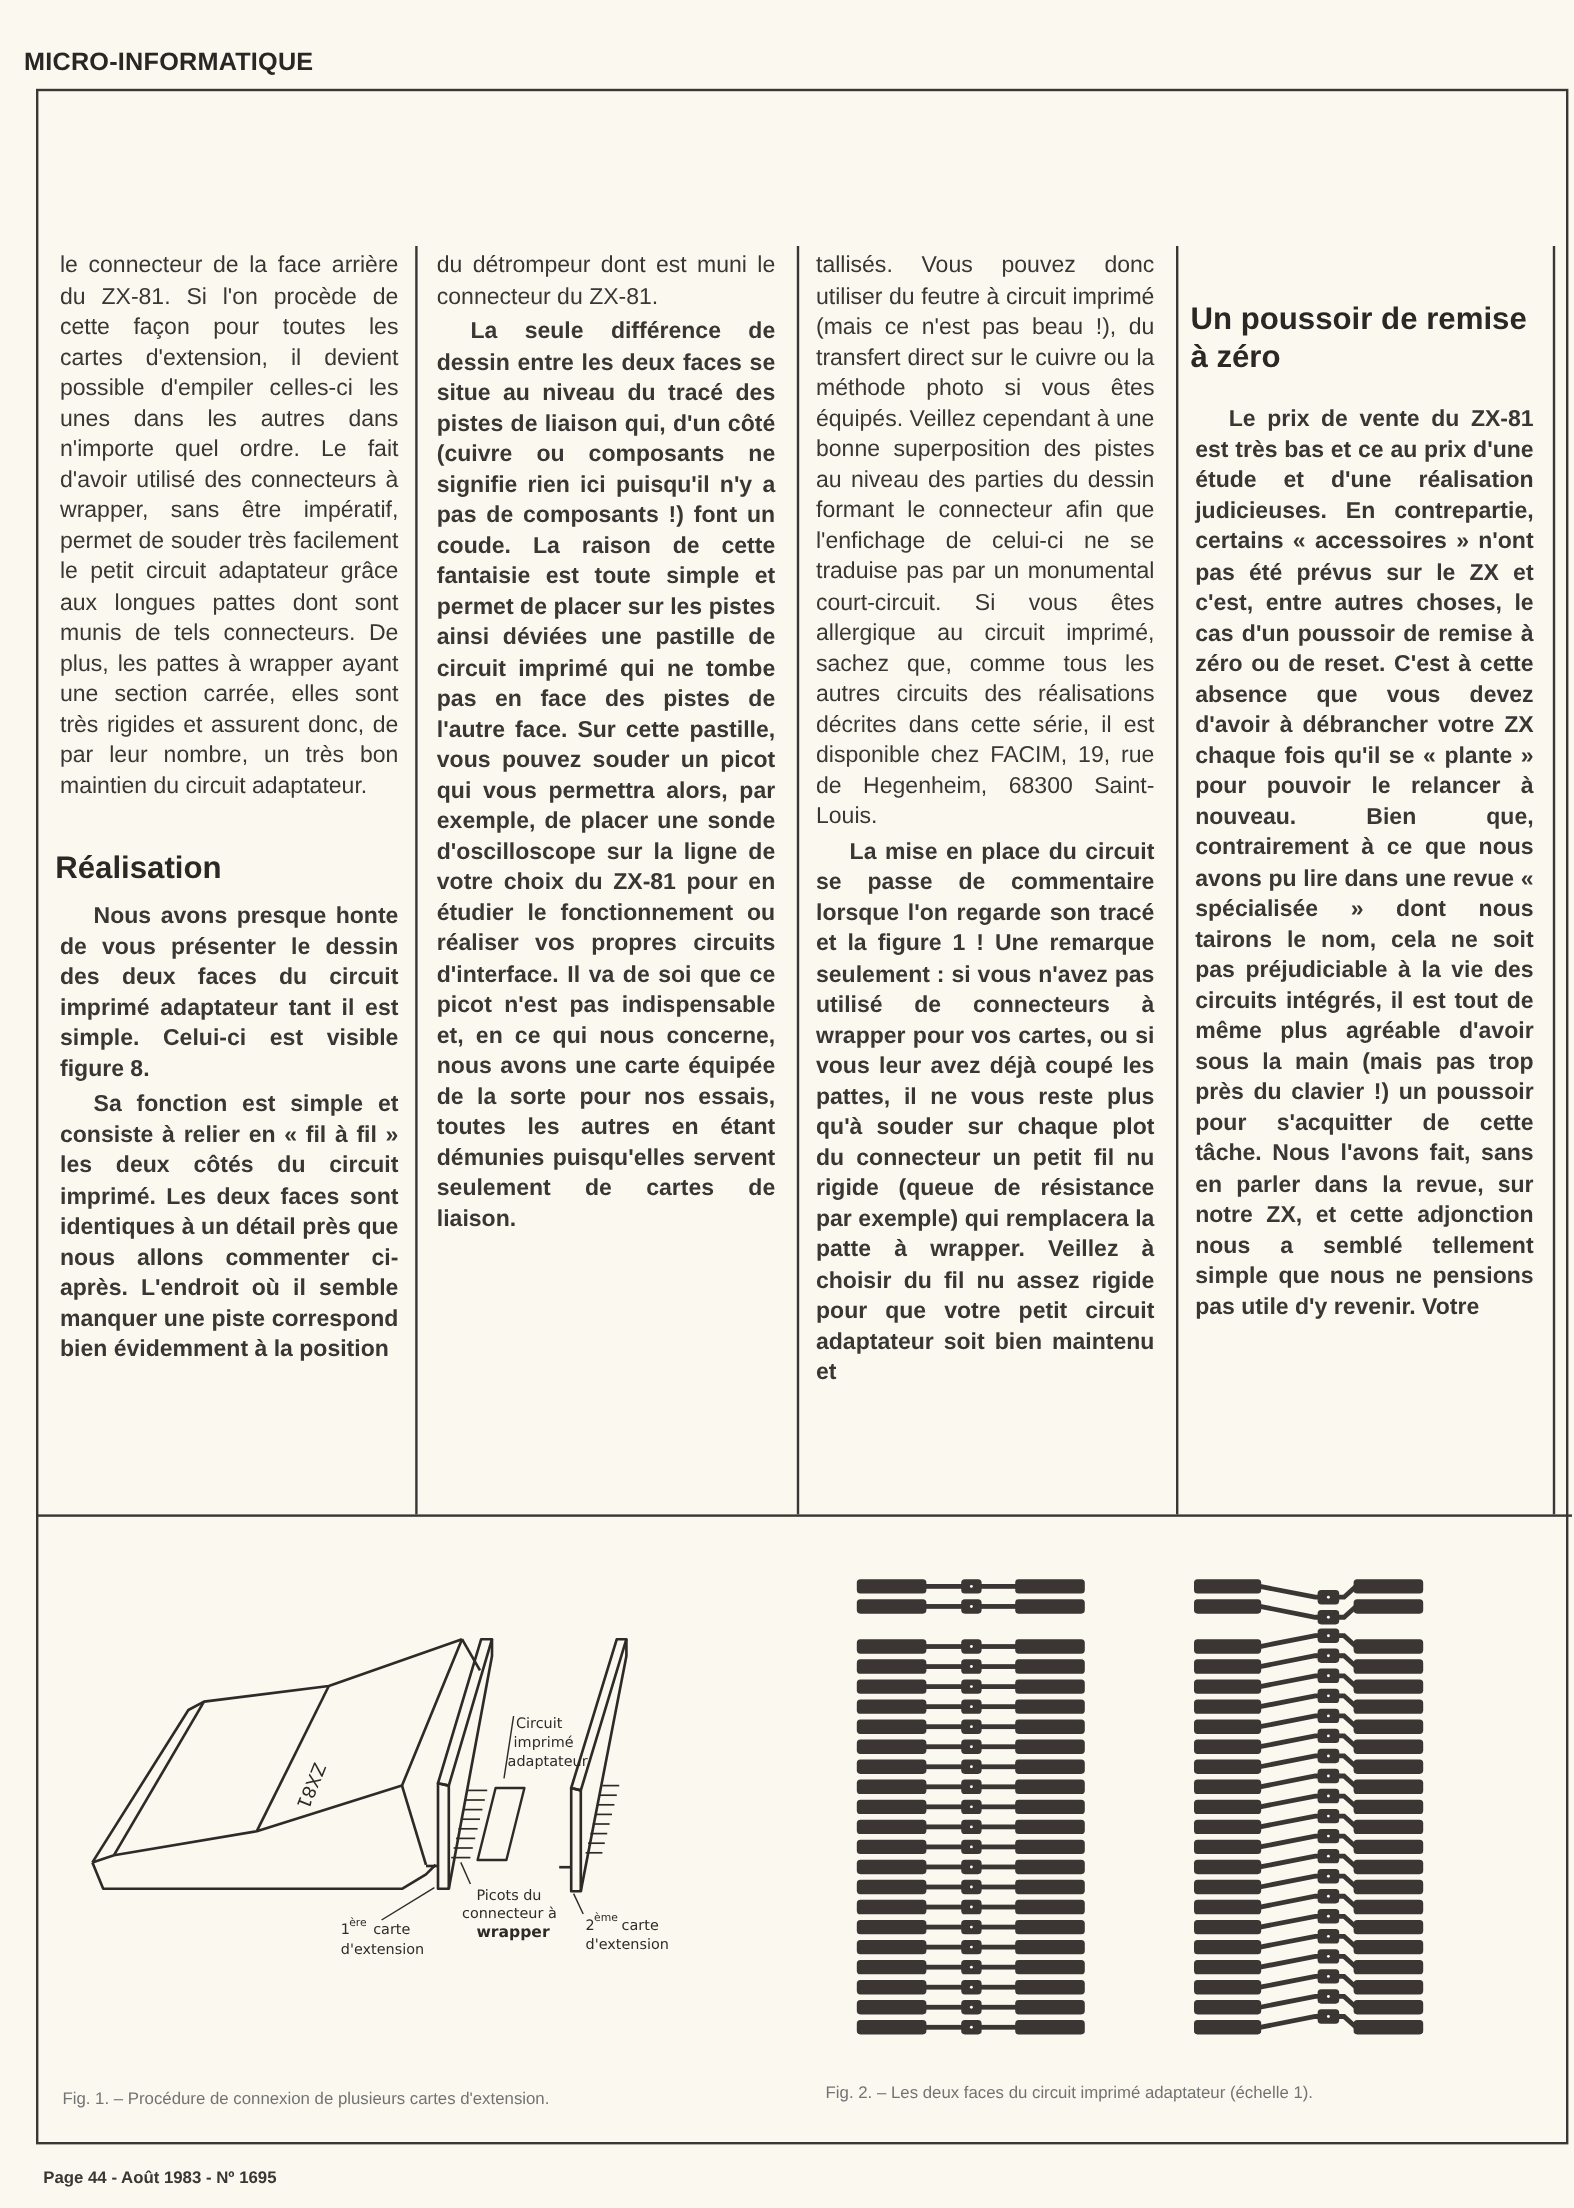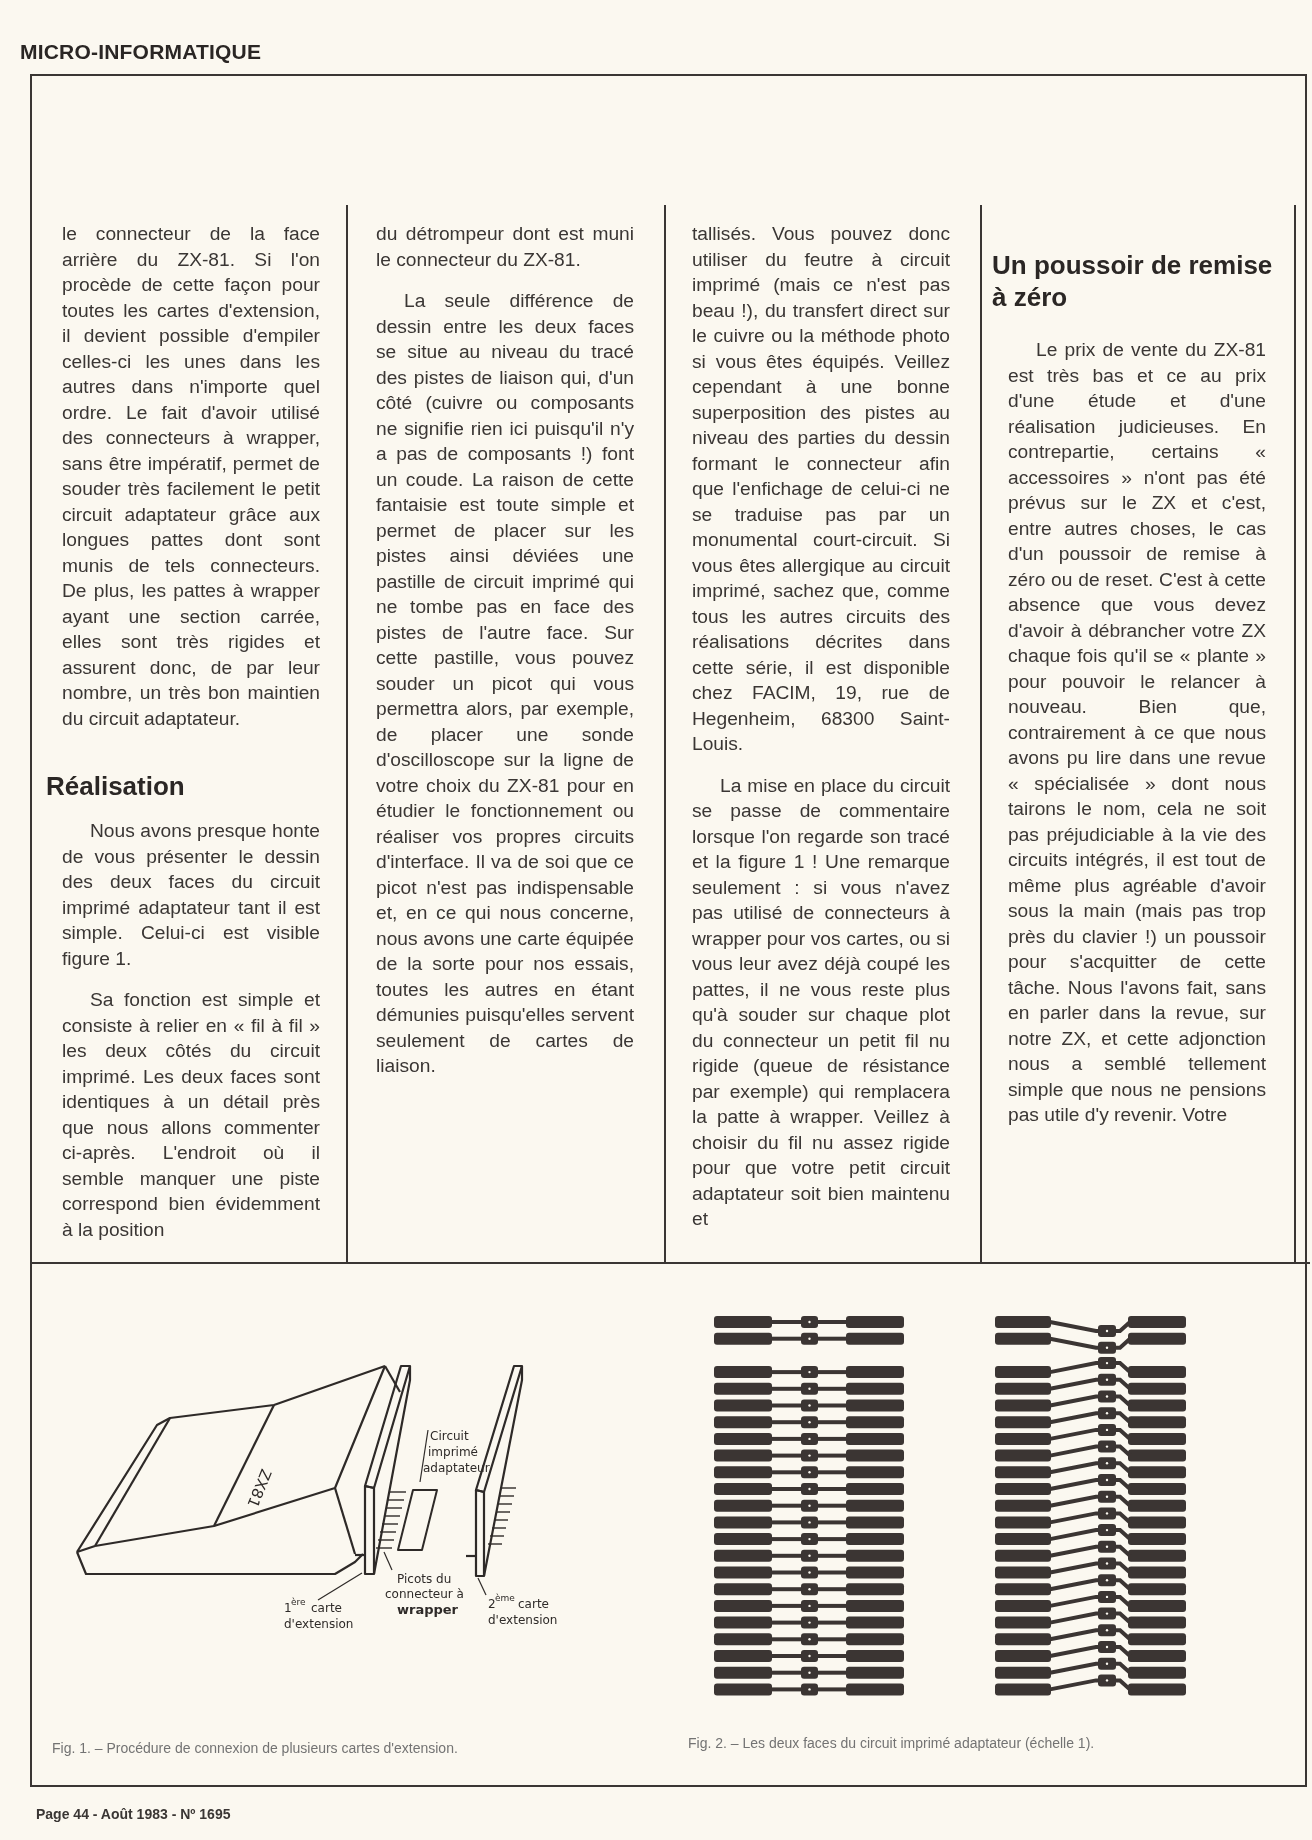--- a/index.html
+++ b/index.html
@@ -19,22 +19,22 @@
     border: 2px solid #3a3634; box-sizing: border-box;
   }
   .frame-bottom-rule {
     position: absolute; left: 30px; top: 1262px; width: 1280px; height: 2px; background: #3a3634;
   }
   .col {
     position: absolute; top: 205px; width: 290px;
     font-size: 19.2px; line-height: 25.5px; text-align: justify;
     color: #3a3634;
   }
-  .col p { margin: 16px; }
-  .col p.indent { text-indent: 28px; }
+  .col p { margin: 4px; }
+  .col p.indent { text-indent: 28px; font-weight: bold; }
   .col-rule { position: absolute; top: 205px; width: 1.5px; height: 1057px; background: #3a3634; }
   .col h2 {
     margin: 0; font-family: "Liberation Sans", sans-serif; font-weight: 900;
     font-size: 26px; line-height: 32px; color: #2b2725; text-align: left;
   }
   #c1 { left: 46px; }
   #c2 { left: 360px; }
   #c3 { left: 676px; }
   #c4 { left: 992px; }
   .fig {
@@ -58,21 +58,21 @@
 <div class="frame-bottom-rule"></div>
 
 <div class="col-rule" style="left:346px"></div>
 <div class="col-rule" style="left:664px"></div>
 <div class="col-rule" style="left:980px"></div>
 <div class="col-rule" style="left:1294px;top:205px;height:1057px"></div>
 
 <div class="col" id="c1">
     <p>le connecteur de la face arrière du ZX-81. Si l'on procède de cette façon pour toutes les cartes d'extension, il devient possible d'empiler celles-ci les unes dans les autres dans n'importe quel ordre. Le fait d'avoir utilisé des connecteurs à wrapper, sans être impératif, permet de souder très facilement le petit circuit adaptateur grâce aux longues pattes dont sont munis de tels connecteurs. De plus, les pattes à wrapper ayant une section carrée, elles sont très rigides et assurent donc, de par leur nombre, un très bon maintien du circuit adaptateur.</p>
     <h2 style="margin: 39px 0px 12px;">Réalisation</h2>
-    <p class="indent">Nous avons presque honte de vous présenter le dessin des deux faces du circuit imprimé adaptateur tant il est simple. Celui-ci est visible figure 1.</p>
+    <p class="indent">Nous avons presque honte de vous présenter le dessin des deux faces du circuit imprimé adaptateur tant il est simple. Celui-ci est visible figure 8.</p>
     <p class="indent">Sa fonction est simple et consiste à relier en « fil à fil » les deux côtés du circuit imprimé. Les deux faces sont identiques à un détail près que nous allons commenter ci-après. L'endroit où il semble manquer une piste correspond bien évidemment à la position</p>
   </div>
 <div class="col" id="c2">
     <p>du détrompeur dont est muni le connecteur du ZX-81.</p>
     <p class="indent">La seule différence de dessin entre les deux faces se situe au niveau du tracé des pistes de liaison qui, d'un côté (cuivre ou composants ne signifie rien ici puisqu'il n'y a pas de composants !) font un coude. La raison de cette fantaisie est toute simple et permet de placer sur les pistes ainsi déviées une pastille de circuit imprimé qui ne tombe pas en face des pistes de l'autre face. Sur cette pastille, vous pouvez souder un picot qui vous permettra alors, par exemple, de placer une sonde d'oscilloscope sur la ligne de votre choix du ZX-81 pour en étudier le fonctionnement ou réaliser vos propres circuits d'interface. Il va de soi que ce picot n'est pas indispensable et, en ce qui nous concerne, nous avons une carte équipée de la sorte pour nos essais, toutes les autres en étant démunies puisqu'elles servent seulement de cartes de liaison.</p>
   </div>
 <div class="col" id="c3">
     <p>tallisés. Vous pouvez donc utiliser du feutre à circuit imprimé (mais ce n'est pas beau !), du transfert direct sur le cuivre ou la méthode photo si vous êtes équipés. Veillez cependant à une bonne superposition des pistes au niveau des parties du dessin formant le connecteur afin que l'enfichage de celui-ci ne se traduise pas par un monumental court-circuit. Si vous êtes allergique au circuit imprimé, sachez que, comme tous les autres circuits des réalisations décrites dans cette série, il est disponible chez FACIM, 19, rue de Hegenheim, 68300 Saint-Louis.</p>
     <p class="indent">La mise en place du circuit se passe de commentaire lorsque l'on regarde son tracé et la figure 1 ! Une remarque seulement : si vous n'avez pas utilisé de connecteurs à wrapper pour vos cartes, ou si vous leur avez déjà coupé les pattes, il ne vous reste plus qu'à souder sur chaque plot du connecteur un petit fil nu rigide (queue de résistance par exemple) qui remplacera la patte à wrapper. Veillez à choisir du fil nu assez rigide pour que votre petit circuit adaptateur soit bien maintenu et</p>
   </div>

